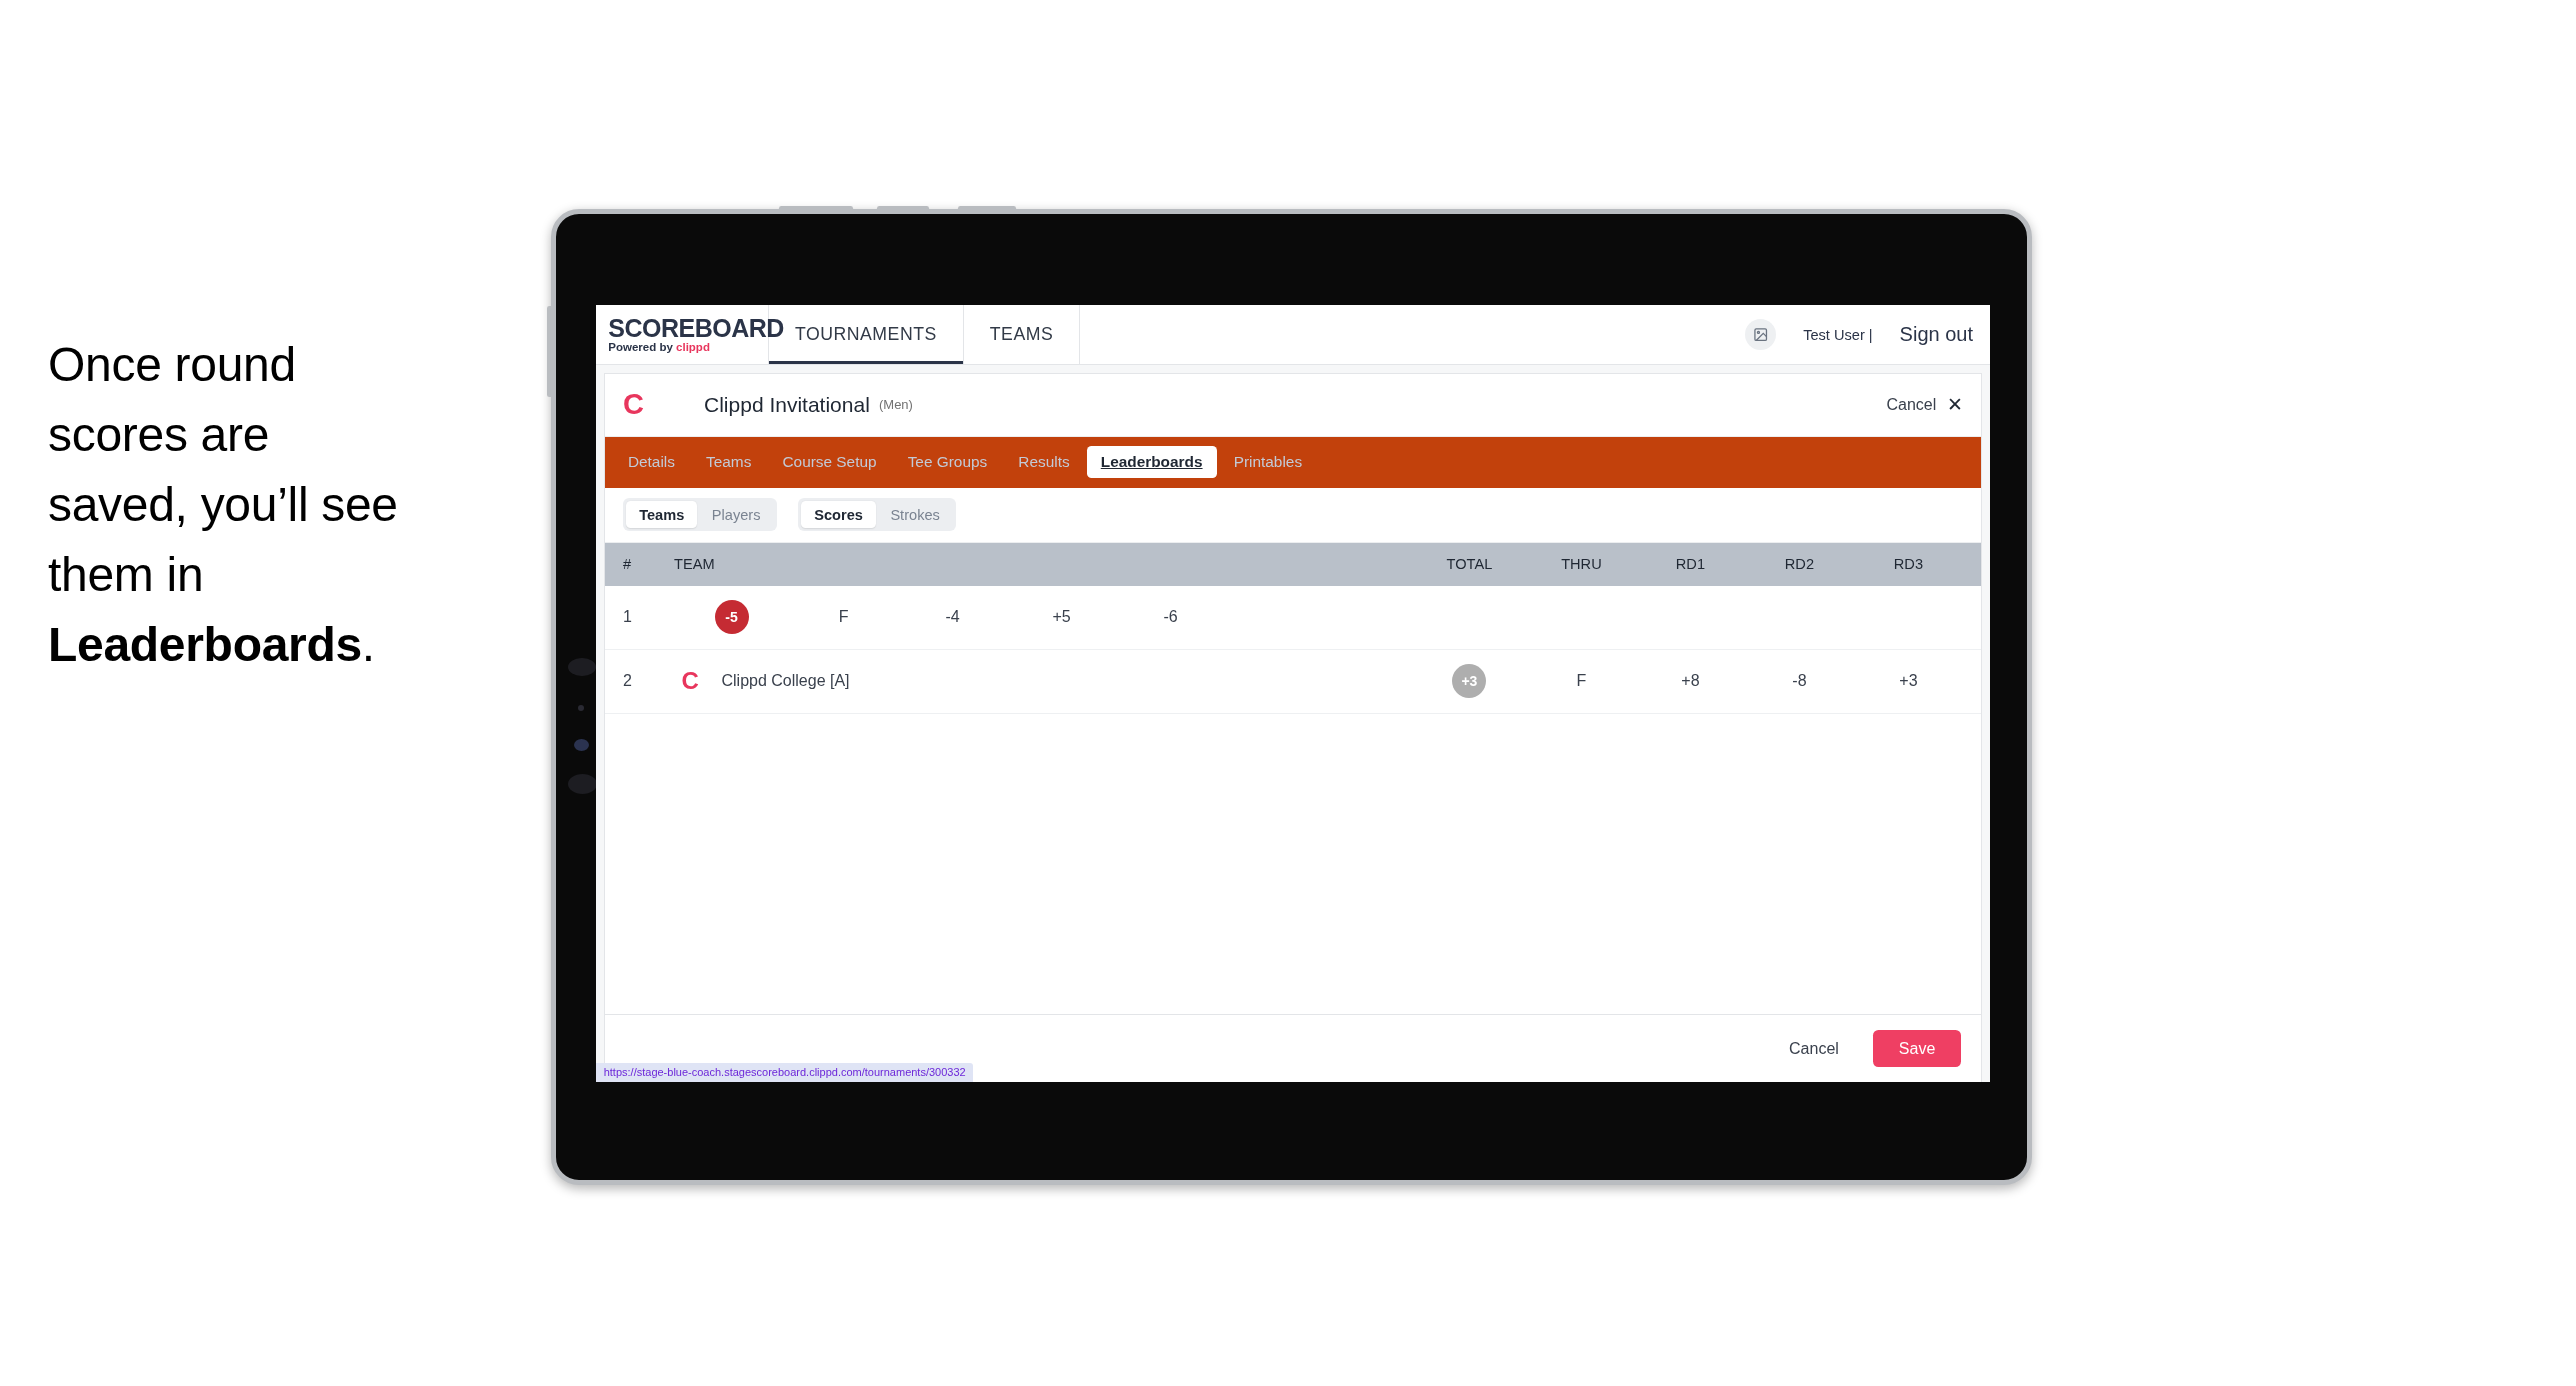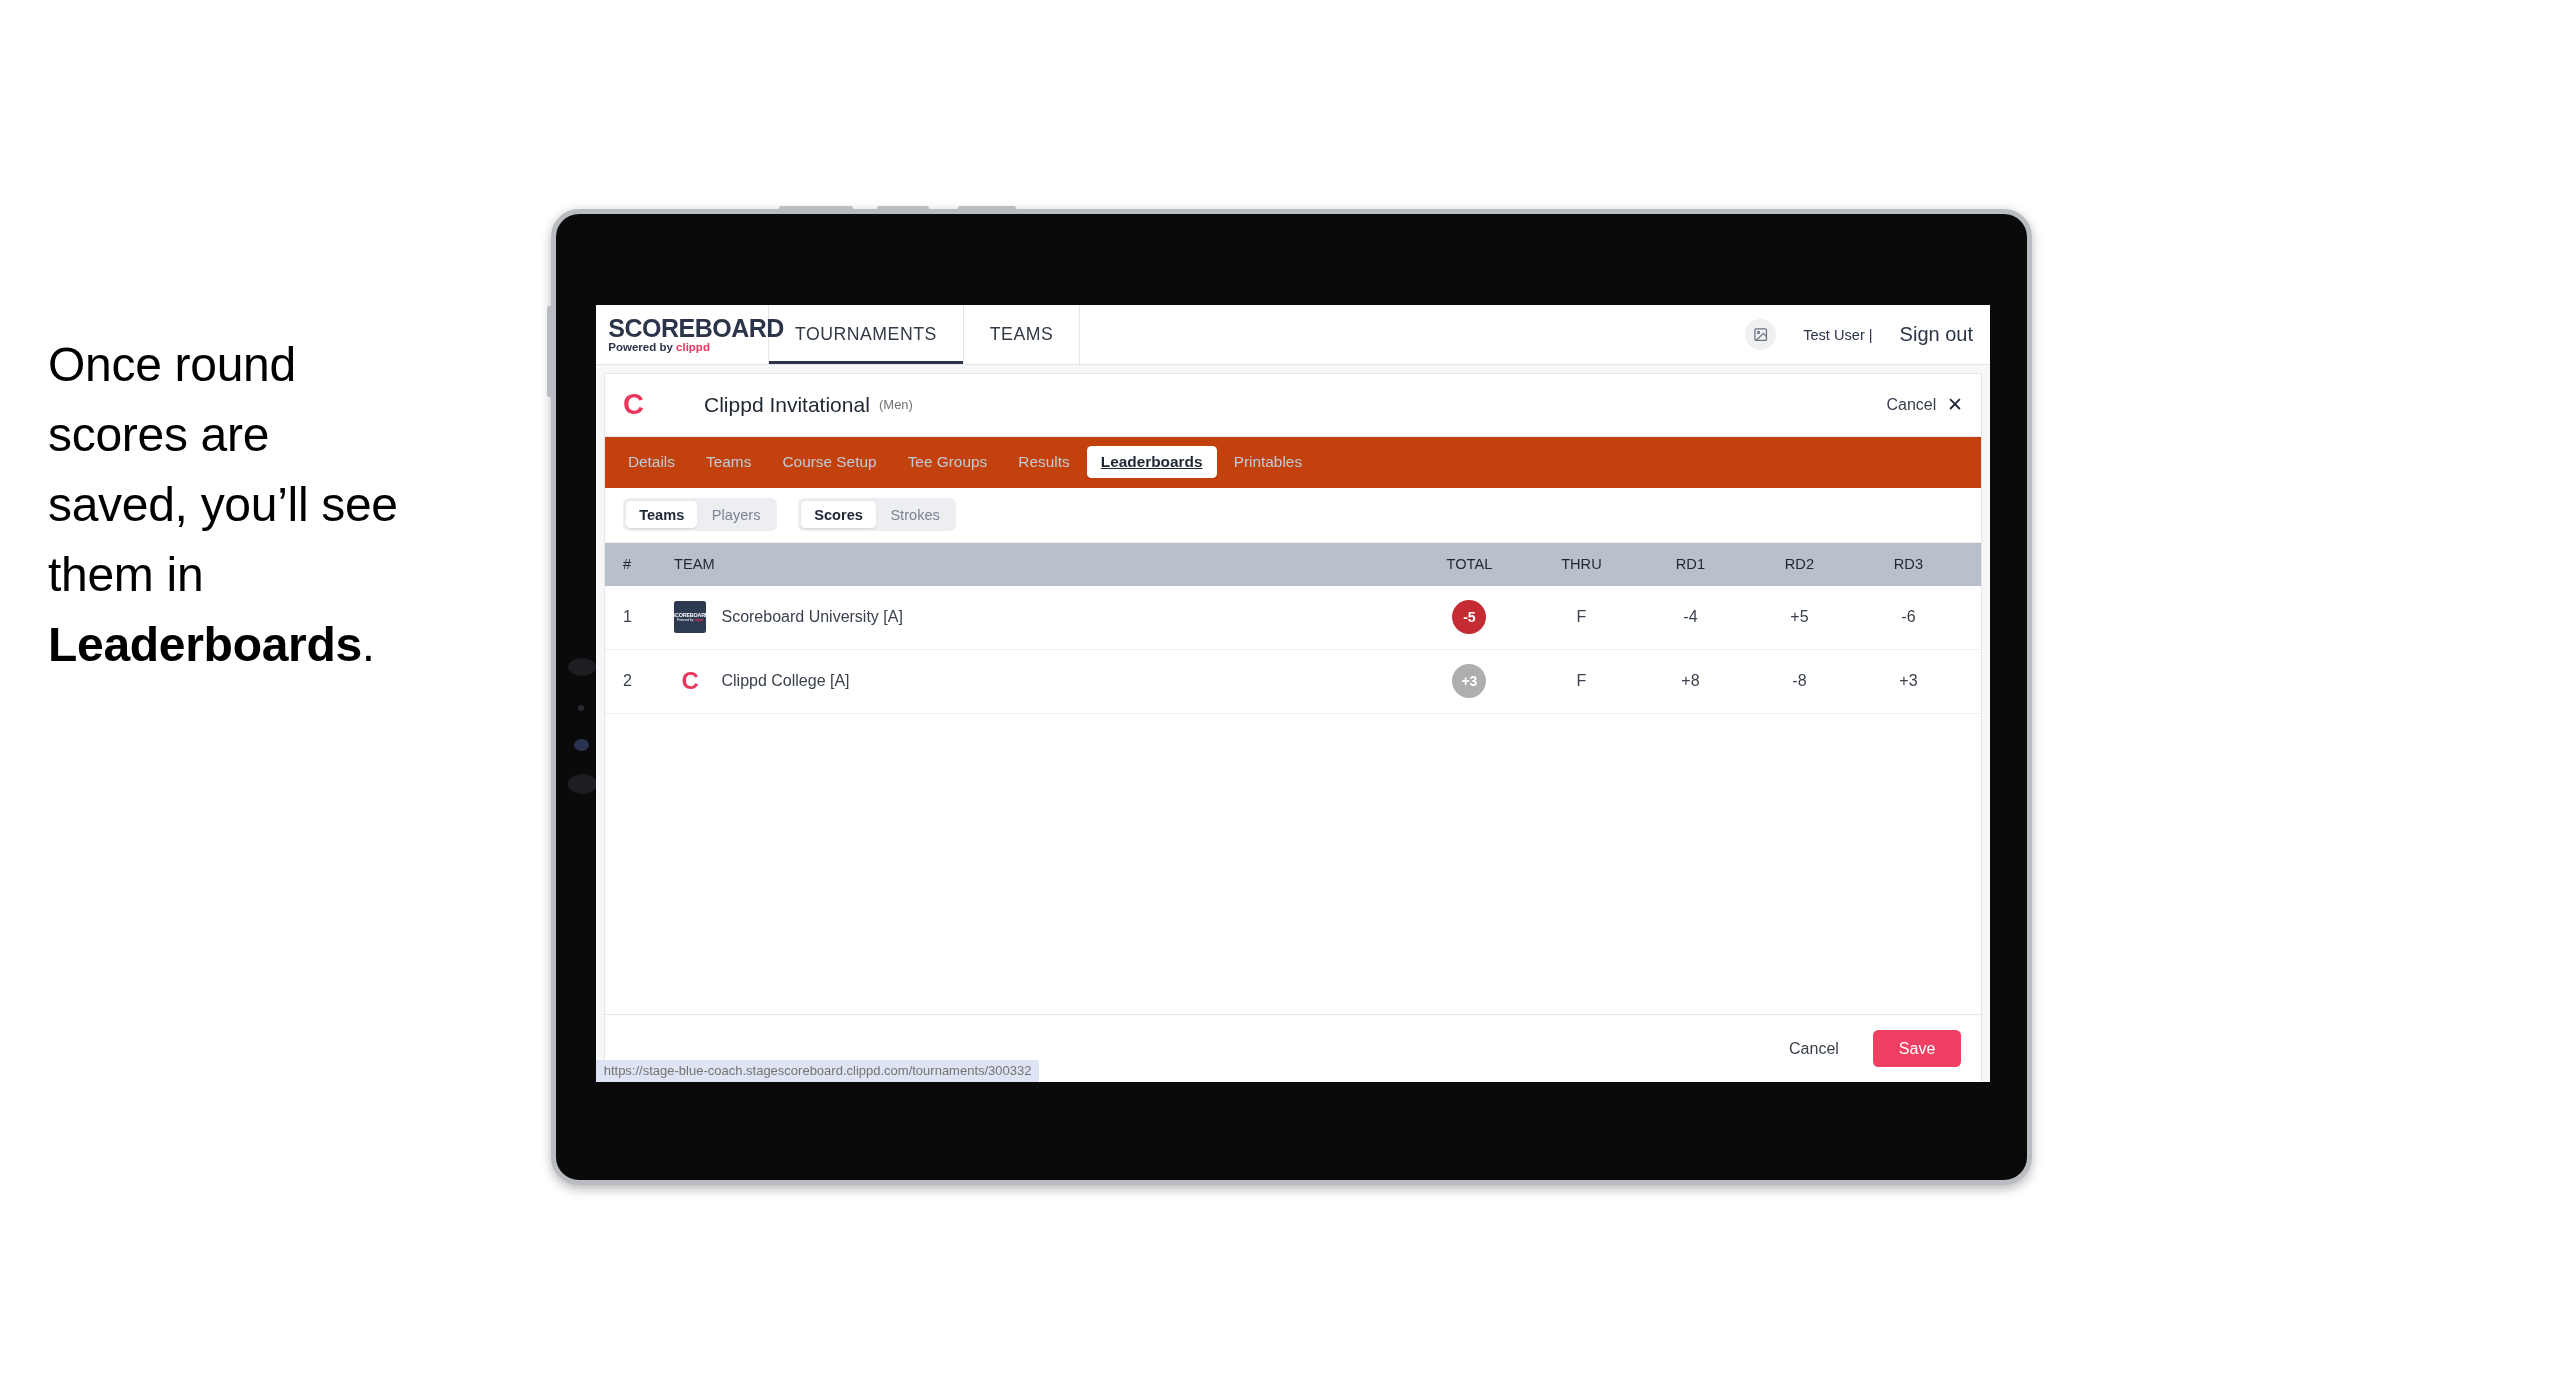--- a/index.html
+++ b/index.html
@@ -331,22 +331,22 @@
     cursor: pointer;
     font-family: "Liberation Sans", sans-serif;
   }
 
   
   #status-url {
     position: absolute;
     left: 0;
     bottom: 0;
     background: #dfe4f5;
-    color: #737373;
-    font-size: 13px;
+    color: #6d28d9;
+    font-size: 11px;
     padding: 3.1px 7.7px 3.8px 7.7px;
     border-top-right-radius: 3.1px;
     white-space: nowrap;
   }
 </style>
 </head>
 <body>
 
 <div id="stage">
 
@@ -438,27 +438,20 @@
             <div class="cell c-team">TEAM</div>
             <div class="cell c-total">TOTAL</div>
             <div class="cell c-thru">THRU</div>
             <div class="cell c-rd">RD1</div>
             <div class="cell c-rd">RD2</div>
             <div class="cell c-rd">RD3</div>
           </div>
 
           <div class="lb-row tbody-row">
             <div class="cell c-rank">1</div>
-            <div class="cell c-team">
-              <div class="team-logo-tile">
-                <div class="tl1">SCOREBOARD</div>
-                <div class="tl2"><span>Powered by </span><b>clippd</b></div>
-              </div>
-              <div class="team-name">Scoreboard University [A]</div>
-            </div>
             <div class="cell c-total">
               <div class="total-badge" id="badge-0" style="background: rgb(197, 43, 51);">-5</div>
             </div>
             <div class="cell c-thru">F</div>
             <div class="cell c-rd">-4</div>
             <div class="cell c-rd">+5</div>
             <div class="cell c-rd">-6</div>
           </div>
 
           <div class="lb-row tbody-row">

